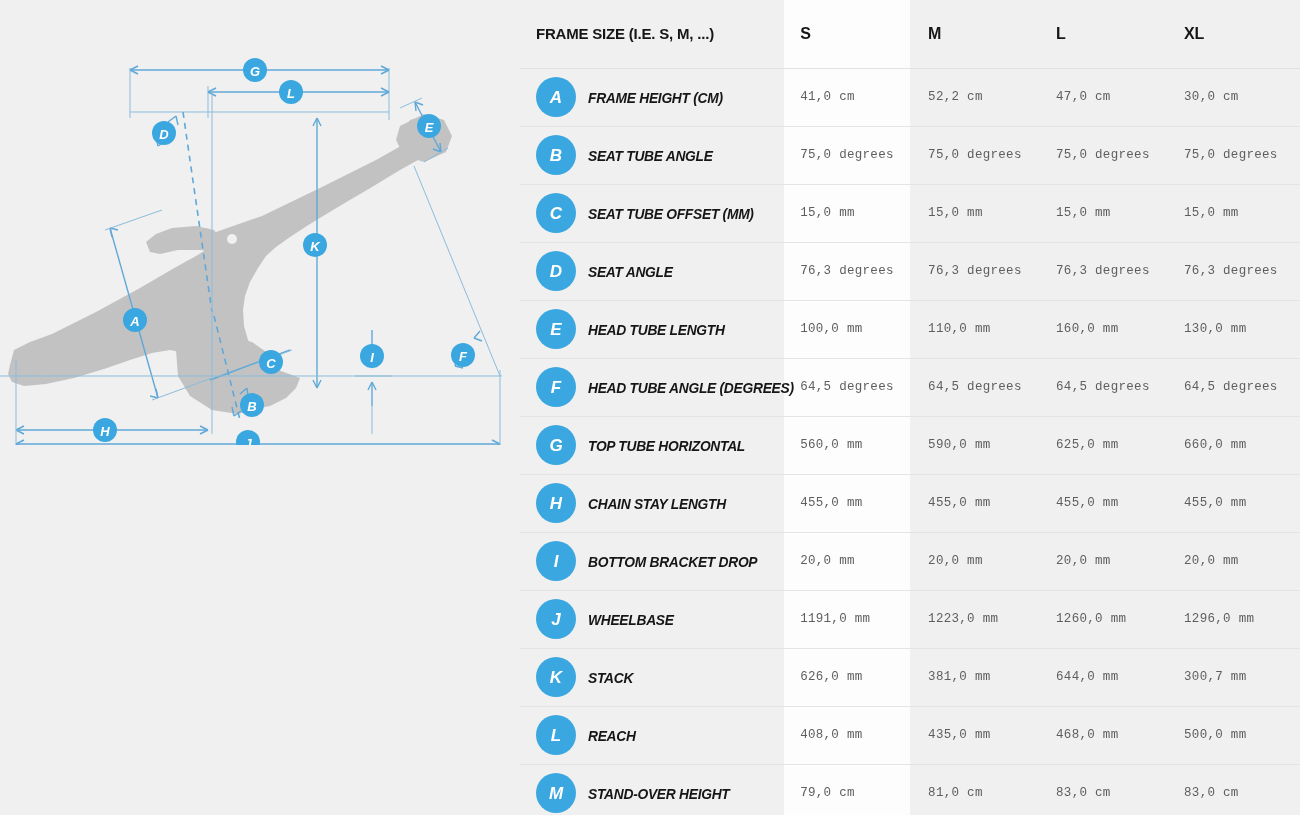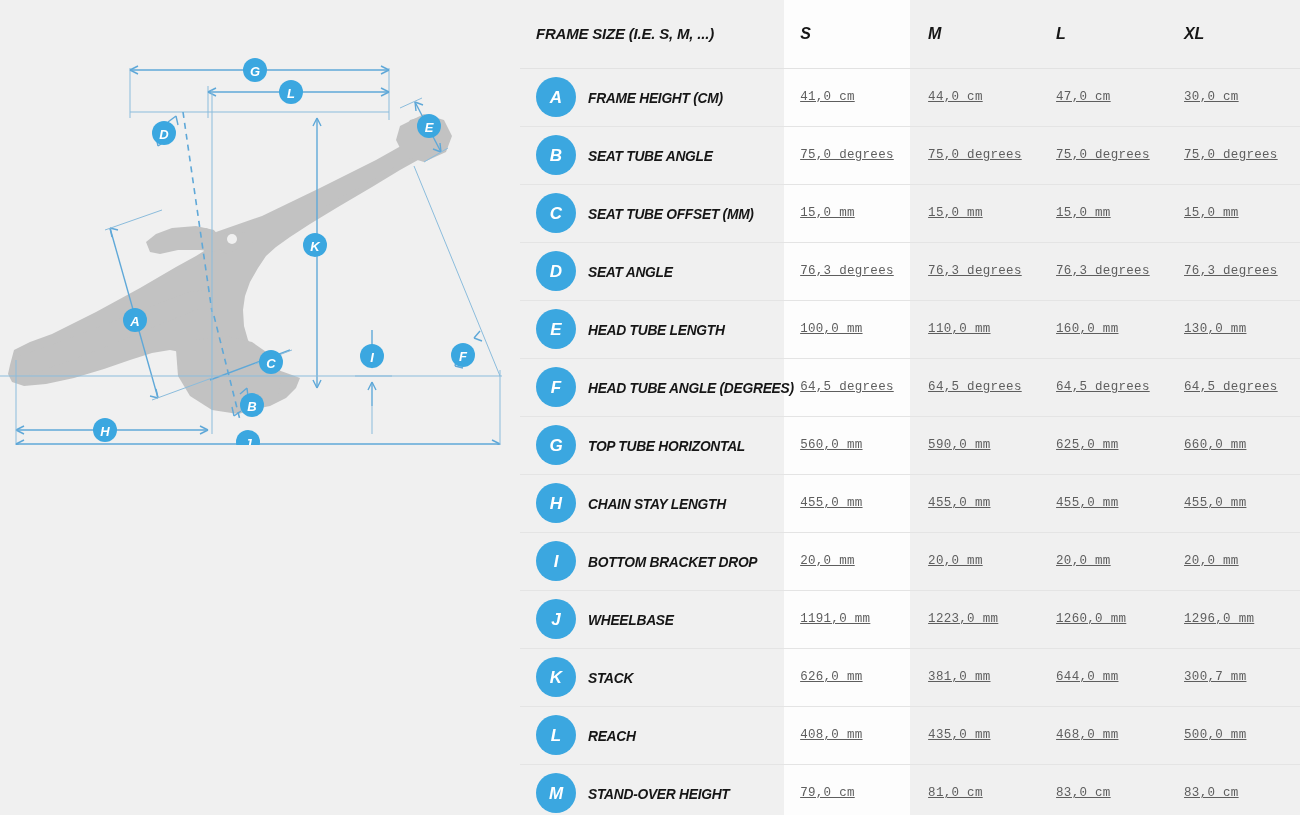--- a/index.html
+++ b/index.html
@@ -98,21 +98,20 @@
   col.c-label { width: 264px; }
   col.c-size  { width: 126px; }
 
   thead th {
     height: 68px;
     vertical-align: middle;
     text-align: left;
     padding: 0 0 0 12px;
     font-family: "Liberation Sans", sans-serif;
     font-weight: bold;
-    font-style: italic;
     font-stretch: condensed;
     font-size: 15px;
     letter-spacing: -0.2px;
     color: #161616;
     text-transform: uppercase;
     border-bottom: 1px solid #e2e2e2;
     background: transparent;
   }
 
   thead th.th-name {
@@ -175,21 +174,20 @@
     transform-origin: left center;
   }
 
   td.value-cell {
     padding-left: 12px;
     font-family: "Liberation Mono", monospace;
     font-size: 12.5px;
     color: #5e5e5e;
     white-space: nowrap;
     letter-spacing: 0.3px;
-    text-decoration: underline;
   }
 </style>
 </head>
 <body>
 
 <div id="page">
 
   <div id="diagram-panel">
     <svg id="frame-diagram" viewBox="0 0 520 425">
 
@@ -369,21 +367,21 @@
 
       <tbody id="table-body">
           <tr>
             <td class="label-cell">
               <div class="label-inner">
                 <span class="letter-badge">A</span>
                 <span class="label-text">FRAME HEIGHT (CM)</span>
               </div>
             </td>
             <td class="value-cell">41,0 cm</td>
-            <td class="value-cell">44,0 cm</td>
+            <td class="value-cell">52,2 cm</td>
             <td class="value-cell">47,0 cm</td>
             <td class="value-cell">30,0 cm</td>
           </tr>
           <tr>
             <td class="label-cell">
               <div class="label-inner">
                 <span class="letter-badge">B</span>
                 <span class="label-text">SEAT TUBE ANGLE</span>
               </div>
             </td>

